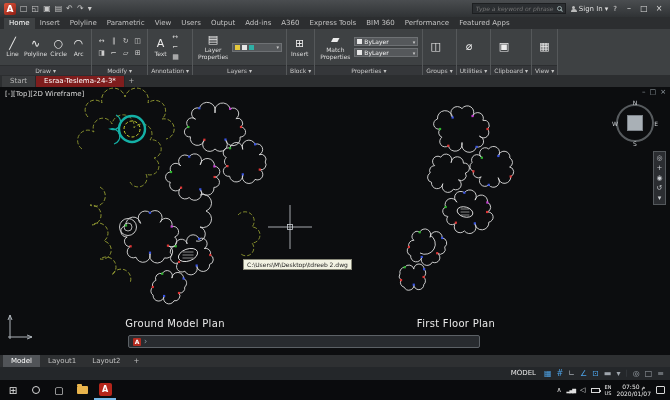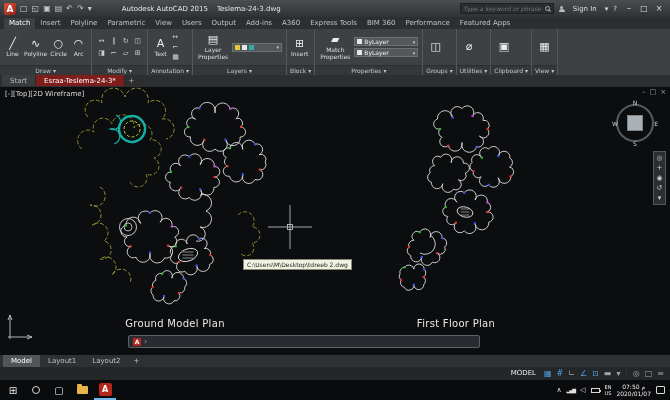--- a/index.html
+++ b/index.html
@@ -14,21 +14,21 @@
   .qat span{font-size:8px;color:#c9c9c9;padding:0 1px}
   .tb-title{margin-left:26px;display:flex;gap:9px;color:#e6e6e6;white-space:nowrap}
   .tb-right{margin-left:auto;display:flex;align-items:center;gap:5px}
   .searchbox{display:flex;align-items:center;gap:2px;background:#2b2e31;border:1px solid #1d1f21;height:11px;padding:0 3px;width:94px}
   .searchbox input{flex:1;background:transparent;border:0;outline:0;color:#9aa6ae;font-size:6px;font-style:italic;min-width:0;font-family:inherit}
   .mag{width:5px;height:5px;border:1px solid #9aa;border-radius:50%;position:relative;flex:none}
   .mag::after{content:"";position:absolute;width:3px;height:1px;background:#9aa;right:-2px;bottom:-1px;transform:rotate(45deg)}
   .person{width:6px;height:6px;position:relative;flex:none}
   .person::before{content:"";position:absolute;width:3px;height:3px;border-radius:50%;background:#bbb;left:1.5px;top:0}
   .person::after{content:"";position:absolute;width:6px;height:2.5px;border-radius:3px 3px 0 0;background:#bbb;bottom:0;left:0}
-  .signin{display:flex;align-items:center;gap:8px}
+  .signin{display:flex;align-items:center;gap:2px}
   .winctl{display:flex;gap:1px}
   .winctl span{width:14px;height:13px;display:flex;align-items:center;justify-content:center;font-size:8px;color:#ddd}
 
   
   .rtabs{height:12px;background:#2c2e30;display:flex;align-items:flex-end;padding-left:4px;font-size:7px;color:#c2c2c2;flex:none}
   .rtab{padding:1px 5px 2px;white-space:nowrap}
   .rtab.on{background:#3e4143;color:#fff}
 
   
   .ribbon{height:46px;background:#3e4143;display:flex;flex:none}
@@ -41,21 +41,21 @@
   .sgrid{display:grid;grid-template-columns:repeat(4,11px);grid-auto-rows:11px;gap:1px}
   .sgrid span{display:flex;align-items:center;justify-content:center;font-size:7px;color:#cfcfcf}
   .col{display:flex;flex-direction:column;gap:2px;justify-content:center}
   .combo{display:flex;align-items:center;gap:2px;background:#55585b;border:1px solid #6e7174;height:9px;font-size:6px;color:#f2f2f2;padding:0 2px;width:64px}
   .combo.small{width:50px}
   .chip{width:5px;height:5px;background:#e6e6e6;flex:none}
   .chip.y{background:#e4c83c}.chip.t{background:#2fb0a6}
   .combo .dd{margin-left:auto;font-size:5px;color:#ccc}
 
   
-  .filetabs{height:12px;background:#2c2e30;display:flex;align-items:flex-start;padding-left:2px;font-size:7px;flex:none}
+  .filetabs{height:12px;background:#2c2e30;display:flex;align-items:center;padding-left:2px;font-size:7px;flex:none}
   .ftab{height:11px;display:flex;align-items:center;padding:0 8px;background:#3a3c3e;color:#b5b5b5;border-right:1px solid #26282a;white-space:nowrap}
   .ftab.on{background:#7f1d1d;color:#fff}
   .ftab-plus{width:13px;height:11px;display:flex;align-items:center;justify-content:center;color:#b5b5b5}
 
   
   .canvas{position:relative;flex:1;background:#0c0d0f;overflow:hidden}
   #plan-svg{position:absolute;left:0;top:0}
   .vp-label{position:absolute;left:5px;top:3px;font-size:7px;color:#d9d9d9}
   .doc-ctl{position:absolute;right:4px;top:1px;display:flex;gap:4px;font-size:7px;color:#9aa3aa}
   .viewcube{position:absolute;right:13px;top:14px;width:44px;height:44px}
@@ -114,45 +114,41 @@
       </div>
     <div class="qat">
       <span>□</span>
       <span>◱</span>
       <span>▣</span>
       <span>▤</span>
       <span>↶</span>
       <span>↷</span>
       <span>▾</span>
     </div>
-    <div class="tb-title">
-      <span>Autodesk AutoCAD 2015</span>
-      <span>Teslema-24-3.dwg</span>
-    </div>
     <div class="tb-right">
       <div class="searchbox">
         <input placeholder="Type a keyword or phrase" style="">
         <span class="mag"></span>
       </div>
       <div class="signin">
         <span class="person"></span>
         <span>Sign In</span>
         <span>▾</span>
       </div>
       <span>?</span>
       <div class="winctl">
         <span>–</span>
         <span>□</span>
         <span>×</span>
       </div>
     </div>
   </div>
 
   <div class="rtabs">
-    <span class="rtab on">Match</span>
+    <span class="rtab on">Home</span>
     <span class="rtab">Insert</span>
     <span class="rtab">Polyline</span>
     <span class="rtab">Parametric</span>
     <span class="rtab">View</span>
     <span class="rtab">Users</span>
     <span class="rtab">Output</span>
     <span class="rtab">Add-ins</span>
     <span class="rtab">A360</span>
     <span class="rtab">Express Tools</span>
     <span class="rtab">BIM 360</span>

